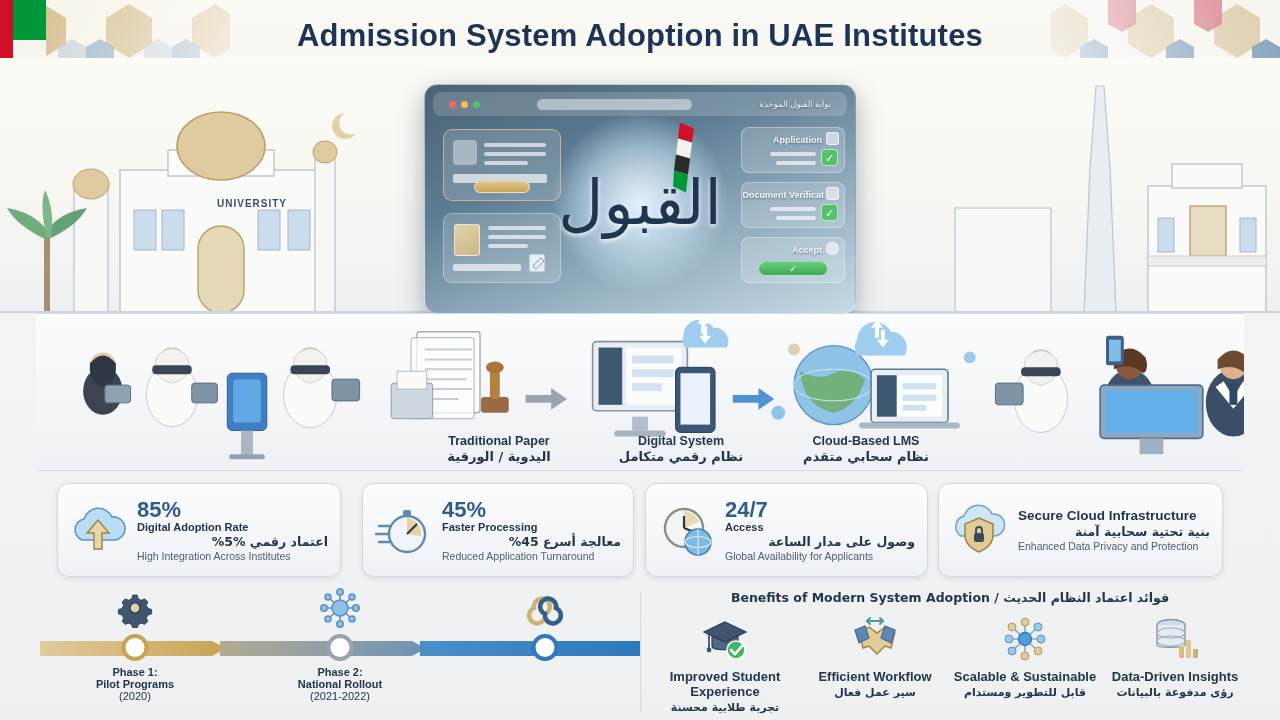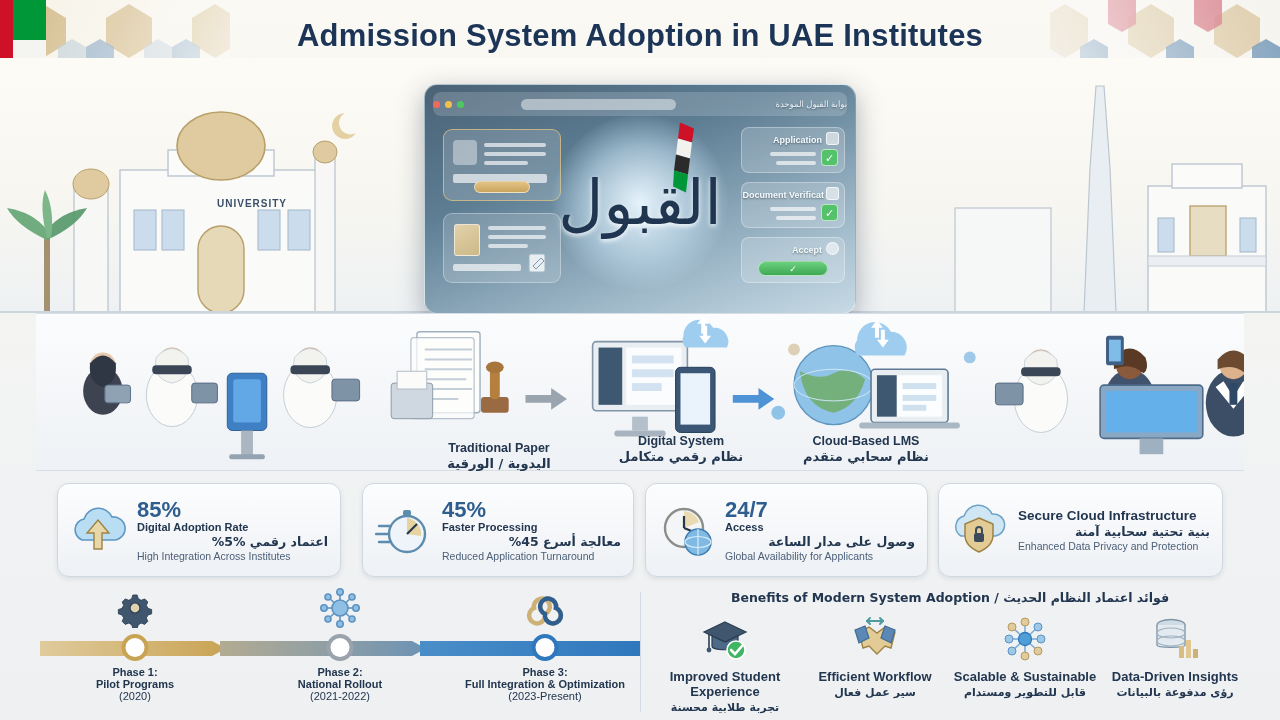--- a/index.html
+++ b/index.html
@@ -43,21 +43,21 @@
     position: absolute; left: 424px; top: 26px; width: 432px; height: 230px;
     border-radius: 14px;
     background: linear-gradient(160deg, #4a6276 0%, #5d7d93 35%, #9fb9c9 75%, #c7dae5 100%);
     box-shadow: 0 8px 26px rgba(20,40,60,.35);
     border: 1px solid rgba(255,255,255,.35);
     overflow: hidden;
   }
   .browser-bar {
     position: absolute; top: 7px; left: 8px; right: 8px; height: 24px;
     border-radius: 8px; background: rgba(255,255,255,.17);
-    display: flex; align-items: center; padding: 0 0; gap: 5px;
+    display: flex; align-items: center; padding: 0 16px; gap: 5px;
   }
   .dot { width: 7px; height: 7px; border-radius: 50%; }
   .dot.r { background: #ef6a5b; } .dot.y { background: #f3c04b; } .dot.g { background: #4dc85e; }
   .urlbar { flex: 0 0 155px; height: 11px; border-radius: 6px; background: rgba(255,255,255,.45); margin-left: 52px; }
   .browser-ar {
     margin-left: auto; font-size: 8.5px; color: #eaf3fa; direction: rtl;
     text-shadow: 0 1px 2px rgba(0,0,0,.4);
   }
   .glass-card {
     position: absolute; border-radius: 9px;
@@ -428,21 +428,21 @@
         <rect x="1076" y="78" width="92" height="42" fill="#63b0ea"></rect>
         <rect x="1110" y="126" width="24" height="16" fill="#9fb0c0"></rect>
         <ellipse cx="1205" cy="90" rx="28" ry="34" fill="#3c4e66"></ellipse>
         <circle cx="1205" cy="52" r="14" fill="#dcb18c"></circle>
         <path d="M1189 46 q16 -18 32 0 q2 10 -4 14 q-12 -10 -28 -4z" fill="#6b4a30"></path>
         <path d="M1195 68 l10 16 l10 -16 l8 6 l-18 22 l-18 -22z" fill="#fff"></path>
         <rect x="1201" y="70" width="8" height="22" fill="#2e4868"></rect>
       </g>
     </svg>
 
-    <div class="flow-label" style="left:373px;top:120px;margin-top:7px;">
+    <div class="flow-label" style="left:373px;top:120px;">
       <div class="flow-en">Traditional Paper</div>
       <div class="flow-ar">اليدوية / الورقية</div>
     </div>
     <div class="flow-label" style="left:555px;top:120px;">
       <div class="flow-en">Digital System</div>
       <div class="flow-ar">نظام رقمي متكامل</div>
     </div>
     <div class="flow-label" style="left:740px;top:120px;">
       <div class="flow-en">Cloud-Based LMS</div>
       <div class="flow-ar">نظام سحابي متقدم</div>
@@ -576,25 +576,20 @@
 
     <div class="tl-lbl" style="left:95px;">
       <div class="tl-l1">Phase 1:</div>
       <div class="tl-l2">Pilot Programs</div>
       <div class="tl-l3">(2020)</div>
     </div>
     <div class="tl-lbl" style="left:300px;">
       <div class="tl-l1">Phase 2:</div>
       <div class="tl-l2">National Rollout</div>
       <div class="tl-l3">(2021-2022)</div>
-    </div>
-    <div class="tl-lbl" style="left:505px;">
-      <div class="tl-l1">Phase 3:</div>
-      <div class="tl-l2">Full Integration &amp; Optimization</div>
-      <div class="tl-l3">(2023-Present)</div>
     </div>
   </div>
 
   <div class="vdiv"></div>
 
   <div class="benefits">
     <div class="ben-head">فوائد اعتماد النظام الحديث / Benefits of Modern System Adoption</div>
     <div class="ben-row">
 
       <div class="ben-item">

